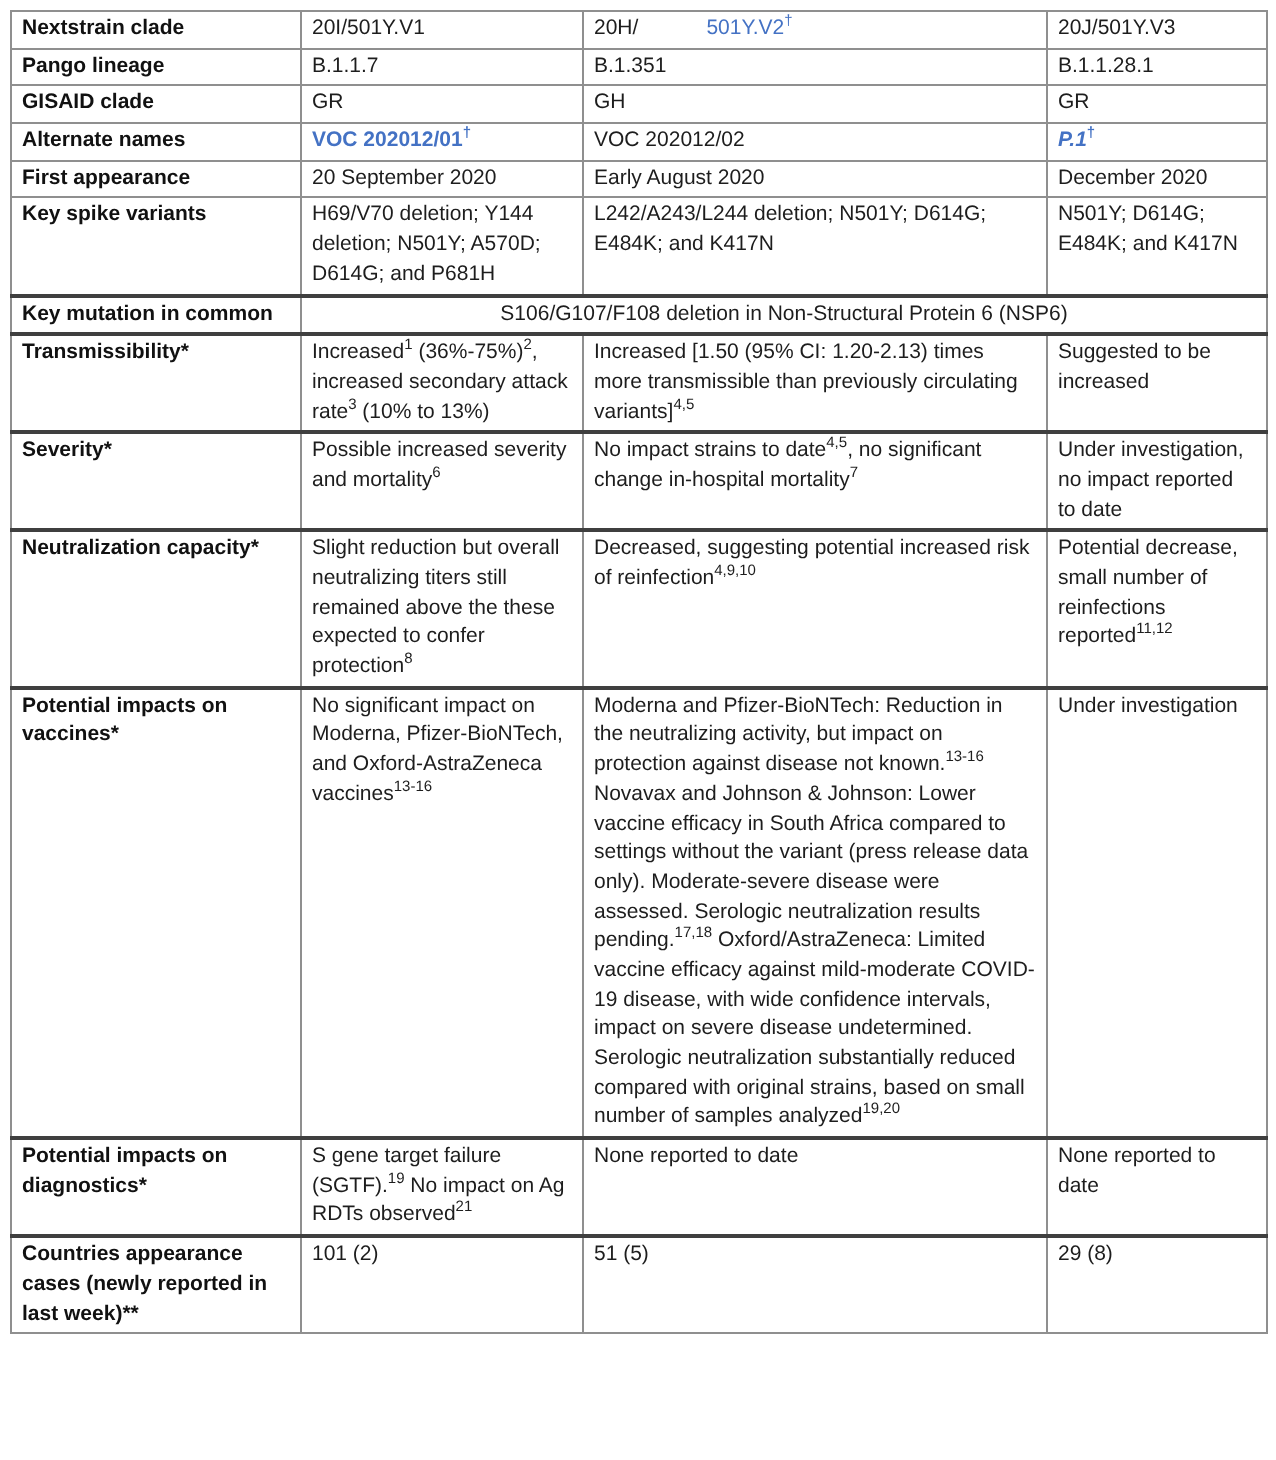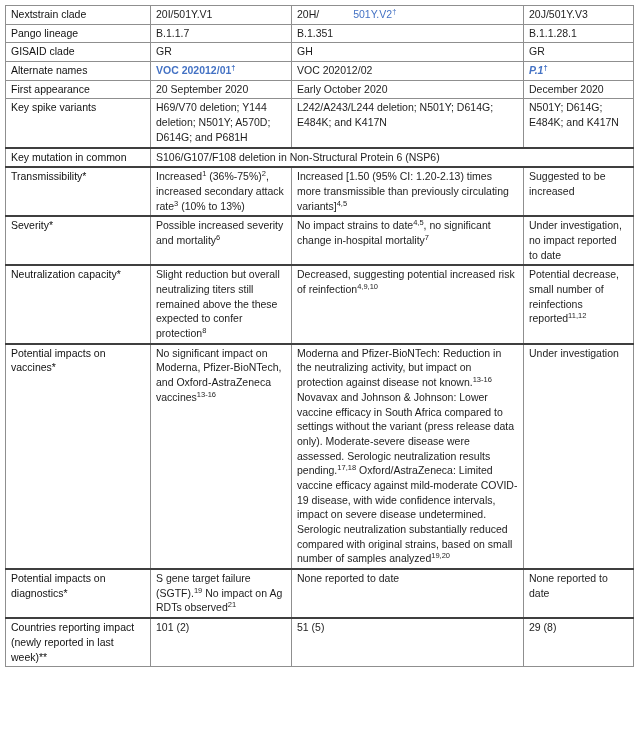--- a/index.html
+++ b/index.html
@@ -26,27 +26,27 @@
   col.c-v2    { width: 232px; }
   col.c-v3    { width: 110px; }
 
   th, td {
     border: 1px solid #8f8f8f;
     padding: 1px 5px 2px 5px;
     vertical-align: top;
     text-align: left;
     word-wrap: break-word;
   }
-  th { font-weight: normal; color: #111111; }
+  th { font-weight: bold; color: #111111; }
 
   tr.section > th, tr.section > td {
     border-top: 2px solid #3f3f3f;
   }
 
-  td.span-cell { text-align: left; }
+  td.span-cell { text-align: center; }
 
   sup {
     font-size: 7.5px;
     line-height: 0;
     vertical-align: super;
   }
 
   .footnote {
     font-size: 10px;
     font-style: italic;
@@ -88,21 +88,21 @@
         </tr>
         <tr>
           <th>Alternate names</th>
           <td><span style="color: rgb(68, 114, 196); font-weight: bold;">VOC 202012/01</span><sup style="color: rgb(68, 114, 196); font-weight: bold;">†</sup></td>
           <td><span>VOC 202012/02</span></td>
           <td><span style="color: rgb(68, 114, 196); font-weight: bold; font-style: italic;">P.1</span><sup style="color: rgb(68, 114, 196); font-weight: bold;">†</sup></td>
         </tr>
         <tr>
           <th>First appearance</th>
           <td><span>20 September 2020</span></td>
-          <td><span>Early October 2020</span></td>
+          <td><span>Early August 2020</span></td>
           <td><span>December 2020</span></td>
         </tr>
         <tr>
           <th>Key spike variants</th>
           <td><span>H69/V70 deletion; Y144 deletion; N501Y; A570D; D614G; and P681H</span></td>
           <td><span>L242/A243/L244 deletion; N501Y; D614G; E484K; and K417N</span></td>
           <td><span>N501Y; D614G; E484K; and K417N</span></td>
         </tr>
         <tr class="section">
           <th>Key mutation in common</th>
@@ -132,20 +132,20 @@
           <td><span>Moderna and Pfizer-BioNTech: Reduction in the neutralizing activity, but impact on protection against disease not known.</span><sup>13-16</sup><span> Novavax and Johnson &amp; Johnson: Lower vaccine efficacy in South Africa compared to settings without the variant (press release data only). Moderate-severe disease were assessed. Serologic neutralization results pending.</span><sup>17,18</sup><span> Oxford/AstraZeneca: Limited vaccine efficacy against mild-moderate COVID-19 disease, with wide confidence intervals, impact on severe disease undetermined. Serologic neutralization substantially reduced compared with original strains, based on small number of samples analyzed</span><sup>19,20</sup></td>
           <td><span>Under investigation</span></td>
         </tr>
         <tr class="section">
           <th>Potential impacts on diagnostics*</th>
           <td><span>S gene target failure (SGTF).</span><sup>19</sup><span> No impact on Ag RDTs observed</span><sup>21</sup></td>
           <td><span>None reported to date</span></td>
           <td><span>None reported to date</span></td>
         </tr>
         <tr class="section">
-          <th>Countries reporting impact (newly reported in last week)**</th>
+          <th>Countries appearance cases (newly reported in last week)**</th>
           <td><span>101 (2)</span></td>
           <td><span>51 (5)</span></td>
           <td><span>29 (8)</span></td>
         </tr>
       </tbody>
   </table>
 </div>
 
 </body></html>

